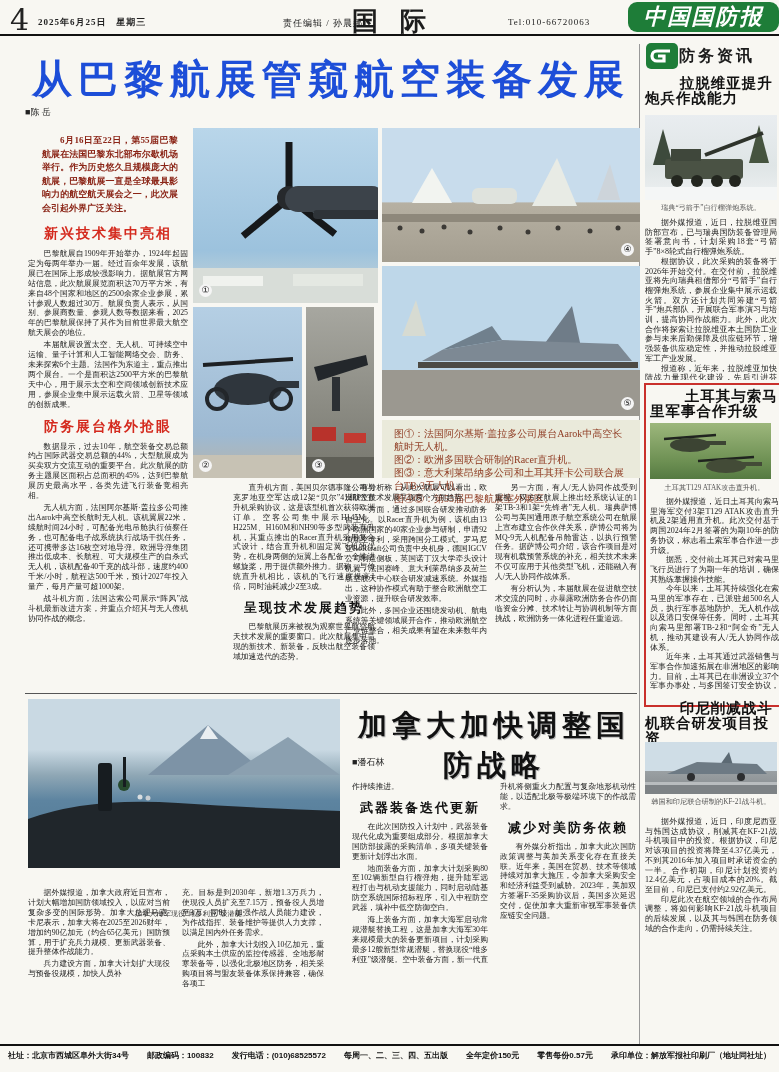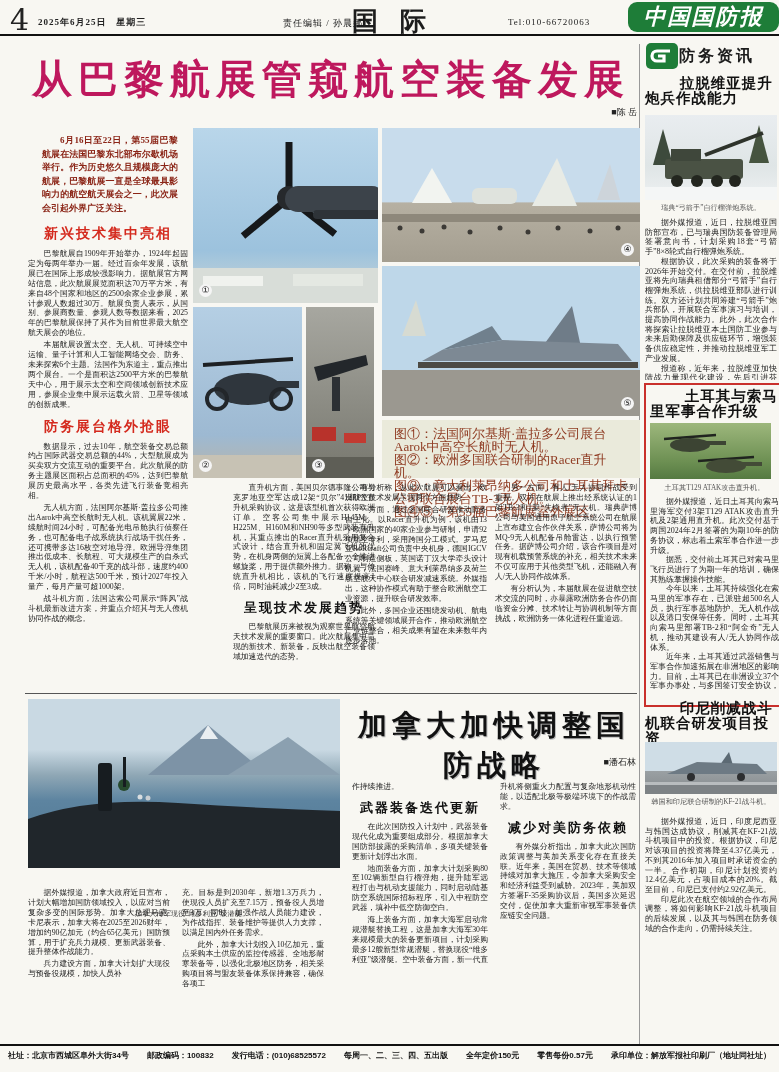--- a/index.html
+++ b/index.html
@@ -8,34 +8,34 @@
   .abs{position:absolute;}
   
   .pagenum{font-size:30px;font-family:"DejaVu Serif",serif;color:#222;}
   .hmeta{font-size:9px;color:#222;letter-spacing:1px;}
   .hsection{font-size:26px;font-weight:bold;letter-spacing:22px;font-family:"Liberation Sans",sans-serif;}
   .masthead{background:#1e7d38;color:#fff;border-radius:2px;display:flex;align-items:center;justify-content:center;
             font-family:"DejaVu Serif",serif;font-style:italic;font-weight:bold;font-size:22px;letter-spacing:2px;}
   .hrule{background:#111;}
   
   .mainhead{font-family:"Liberation Sans",sans-serif;font-weight:900;font-size:40px;letter-spacing:6px;
-            text-align:center;color:#be185d;}
-  .byline{font-size:9px;text-align:right;color:#222;}
+            text-align:center;color:#1d4ed8;}
+  .byline{font-size:9px;text-align:left;color:#222;}
   .col{overflow:hidden;text-align:justify;}
   .col p{margin:0 0 2px 0;font-size:7.8px;line-height:9.9px;text-indent:2em;}
   .intro{font-weight:bold;color:#8b2517;font-size:9px;line-height:13.5px;padding:6px 10px 2px 14px;text-indent:2em;}
   .redhead{color:#d42a1e;font-family:"Liberation Sans",sans-serif;font-weight:bold;font-size:14px;
            text-align:center;margin:8px 0 6px 0;letter-spacing:2px;}
   .blackhead{color:#111;font-family:"Liberation Sans",sans-serif;font-weight:bold;font-size:13px;
            text-align:center;margin:7px 0 5px 0;letter-spacing:2px;}
   .photo{position:absolute;overflow:hidden;}
   .badge{position:absolute;width:13px;height:13px;border-radius:50%;background:#f5f5f5;color:#111;
          font-size:9px;line-height:13px;text-align:center;font-family:"Liberation Sans",sans-serif;}
   .capbox{background:#eaeadb;padding:7px 12px;}
-  .capbox div{font-size:13px;line-height:13px;color:#8f3b22;}
+  .capbox div{font-size:10px;line-height:13px;color:#8f3b22;}
   .photocap{font-size:7.2px;color:#444;}
   
   .sb-title{font-family:"Liberation Sans",sans-serif;font-weight:bold;font-size:14.5px;line-height:15px;
             letter-spacing:1px;color:#111;text-indent:2.4em;}
   .sb-body p{margin:0;font-size:8px;line-height:9.7px;text-indent:2em;text-align:justify;}
   .sb-cap{font-size:7.2px;color:#555;text-align:center;}
   .redbox{border:2.5px solid #c9302c;}
   .logo-badge{display:flex;align-items:center;gap:0;}
   .logo-text{font-family:"Liberation Sans",sans-serif;font-weight:bold;font-size:16px;letter-spacing:3px;}
   
@@ -189,21 +189,21 @@
       <circle cx="32" cy="66" r="6" fill="#23261f"></circle>
         <circle cx="52" cy="66" r="6" fill="#23261f"></circle>
       <circle cx="72" cy="66" r="6" fill="#23261f"></circle>
         <circle cx="90" cy="66" r="6" fill="#23261f"></circle>
       <rect x="0" y="72" width="132" height="13" fill="#f4f6f6"></rect>
     </svg>
   </div>
   <div class="abs sb-cap" style="left:645px;top:203px;width:132px;">瑞典“弓箭手”自行榴弹炮系统。</div>
   <div class="abs sb-body" style="left:645px;top:218px;width:132px;height:162px;overflow:hidden;">
     <p>据外媒报道，近日，拉脱维亚国防部宣布，已与瑞典国防装备管理局签署意向书，计划采购18套“弓箭手”8×8轮式自行榴弹炮系统。</p>
-    <p>根据协议，此次采购的装备将于2026年开始交付。在交付前，拉脱维亚将先向瑞典租借部分“弓箭手”自行榴弹炮系统，供拉脱维亚部队进行训练。双方还计划共同筹建“弓箭手”炮兵部队，开展联合军事演习与培训，提高协同作战能力。此外，此次合作将探索让拉脱维亚本土国防工业参与未来后勤保障及供应链环节，增强装备供应稳定性，并推动拉脱维亚军工产业发展。</p>
+    <p>根据协议，此次采购的装备将于2026年开始交付。在交付前，拉脱维亚将先向瑞典租借部分“弓箭手”自行榴弹炮系统，参展企业集中展示运载火箭。双方还计划共同筹建“弓箭手”炮兵部队，开展联合军事演习与培训，提高协同作战能力。此外，此次合作将探索让拉脱维亚本土国防工业参与未来后勤保障及供应链环节，增强装备供应稳定性，并推动拉脱维亚军工产业发展。</p>
     <p>报道称，近年来，拉脱维亚加快陆战力量现代化建设，先后引进芬兰“帕特里亚”6×6轮式装甲车与西班牙ASCOD步兵战车。此次“弓箭手”自行榴弹炮系统采购意向书的签署，标志其炮兵打击与火力支援能力将得到进一步提升。</p>
   </div>
 
   <div class="abs redbox" style="left:644px;top:383px;width:129px;height:312px;padding:4px;">
     <div class="sb-title">土耳其与索马里军事合作升级</div>
     <div class="photo" style="position:relative;left:0;top:4px;width:121px;height:56px;background:linear-gradient(#9db77c,#6c8f52 70%,#557a42);">
       <svg width="121" height="56">
         <line x1="14" y1="16" x2="66" y2="12" stroke="#20241f" stroke-width="2.5"></line>
         <ellipse cx="40" cy="22" rx="20" ry="7" fill="#3c4433"></ellipse>
         <rect x="56" y="18" width="20" height="4" fill="#3c4433"></rect>

